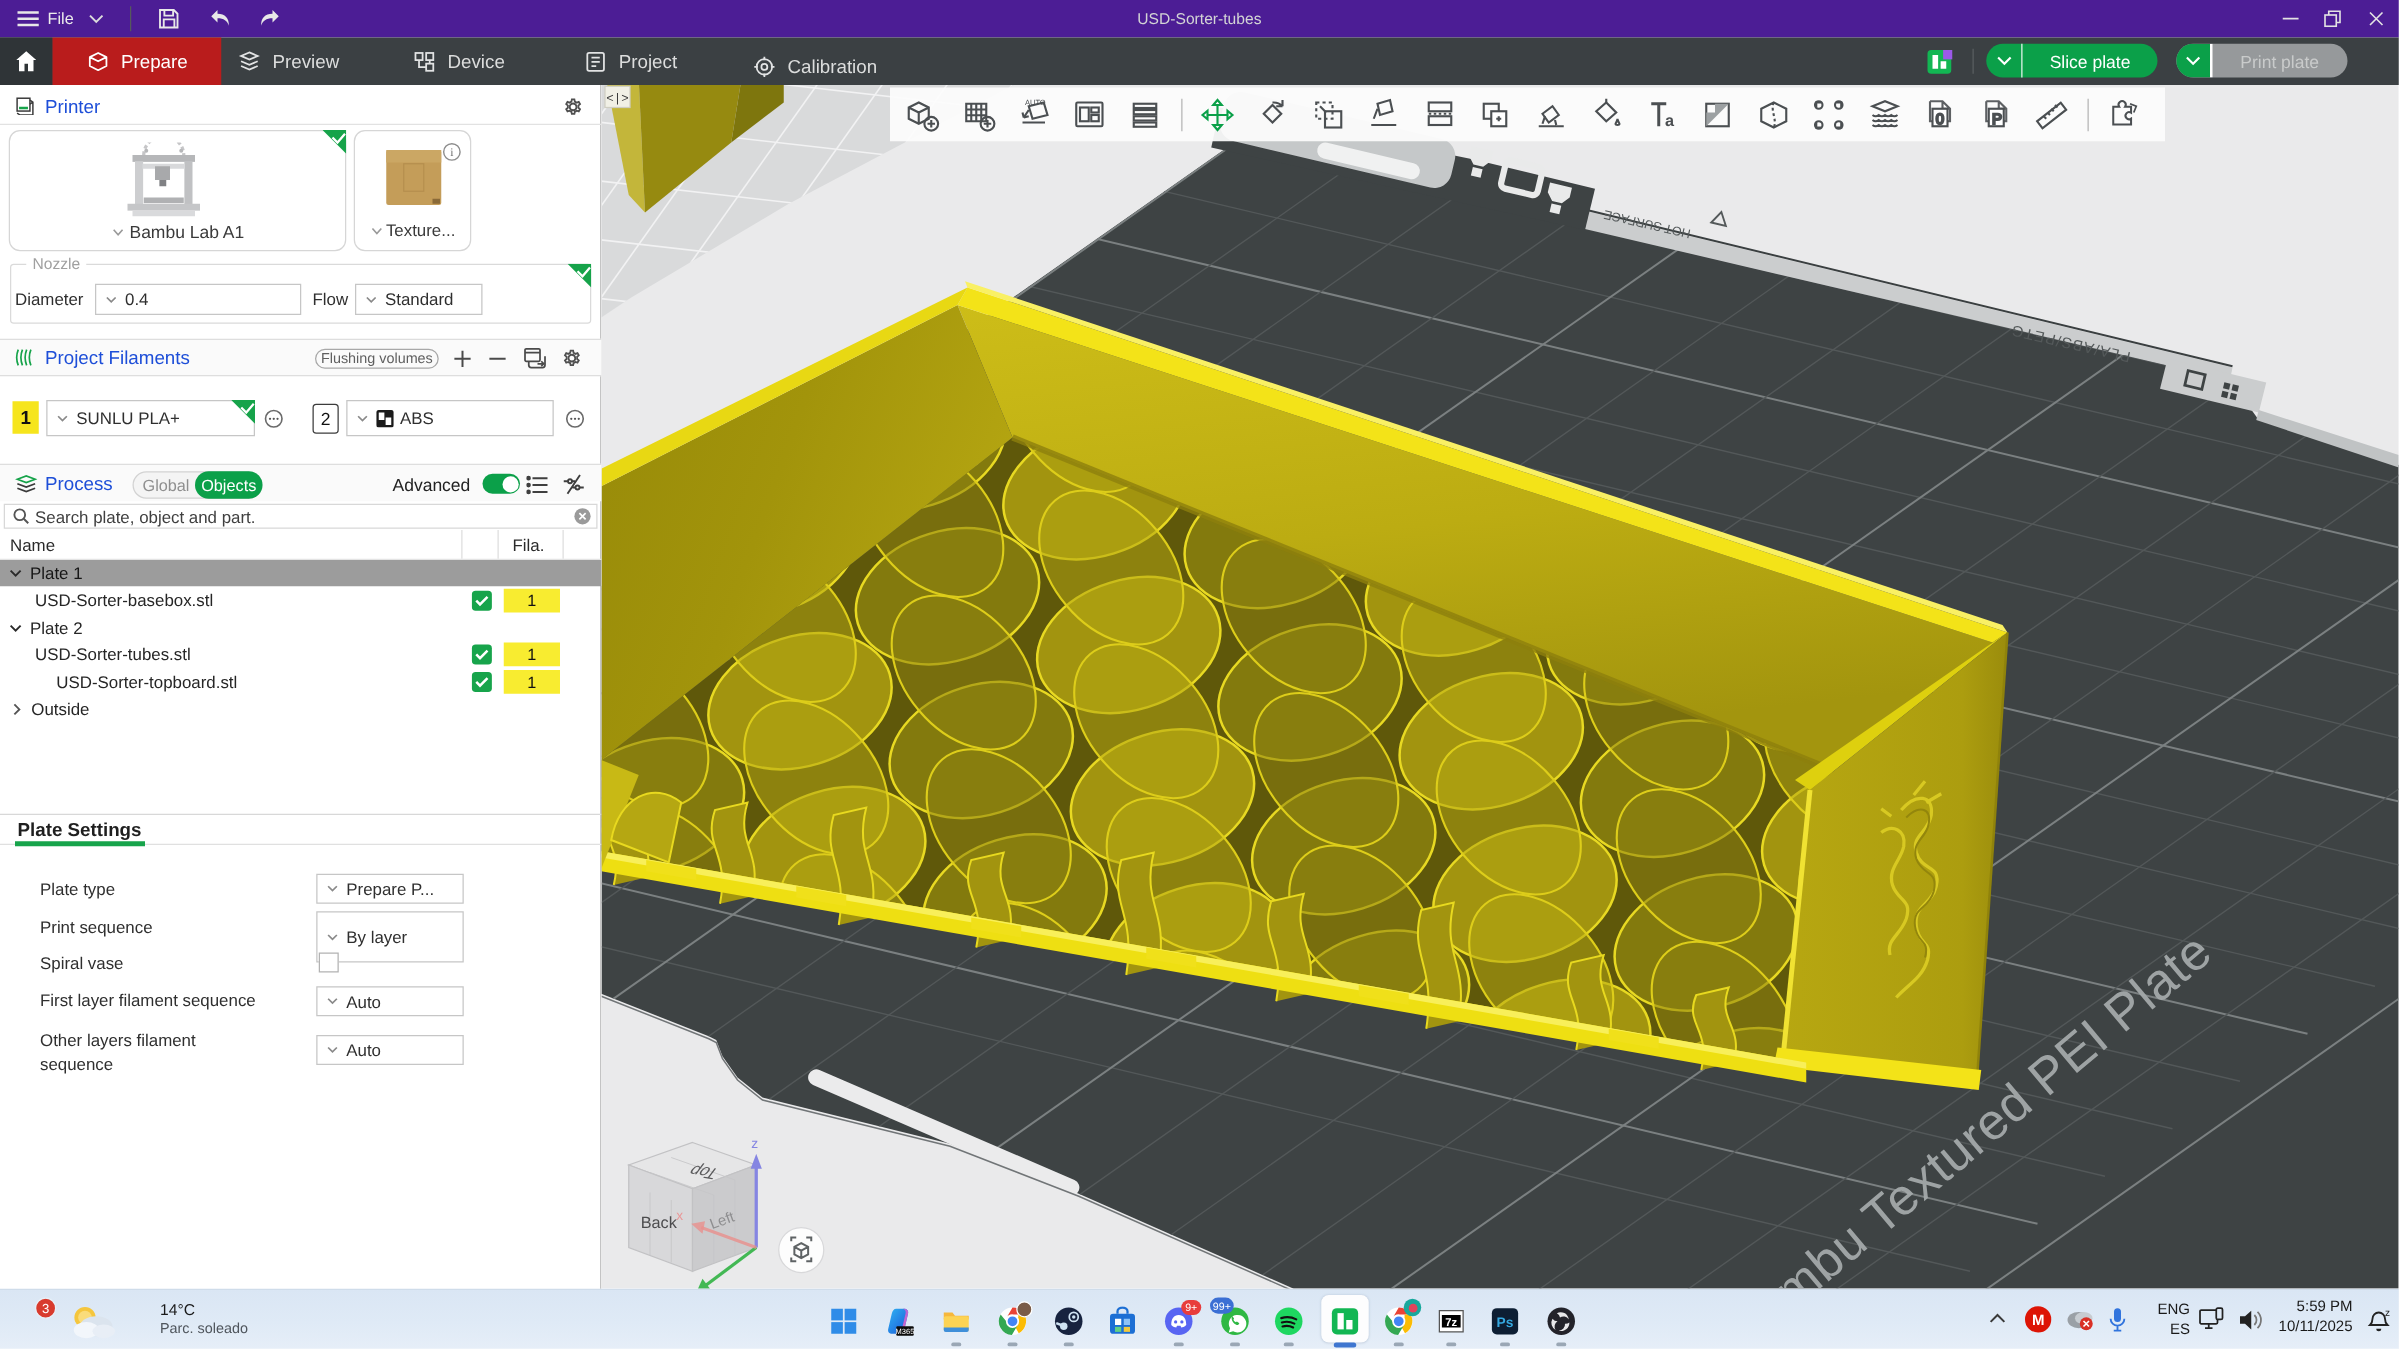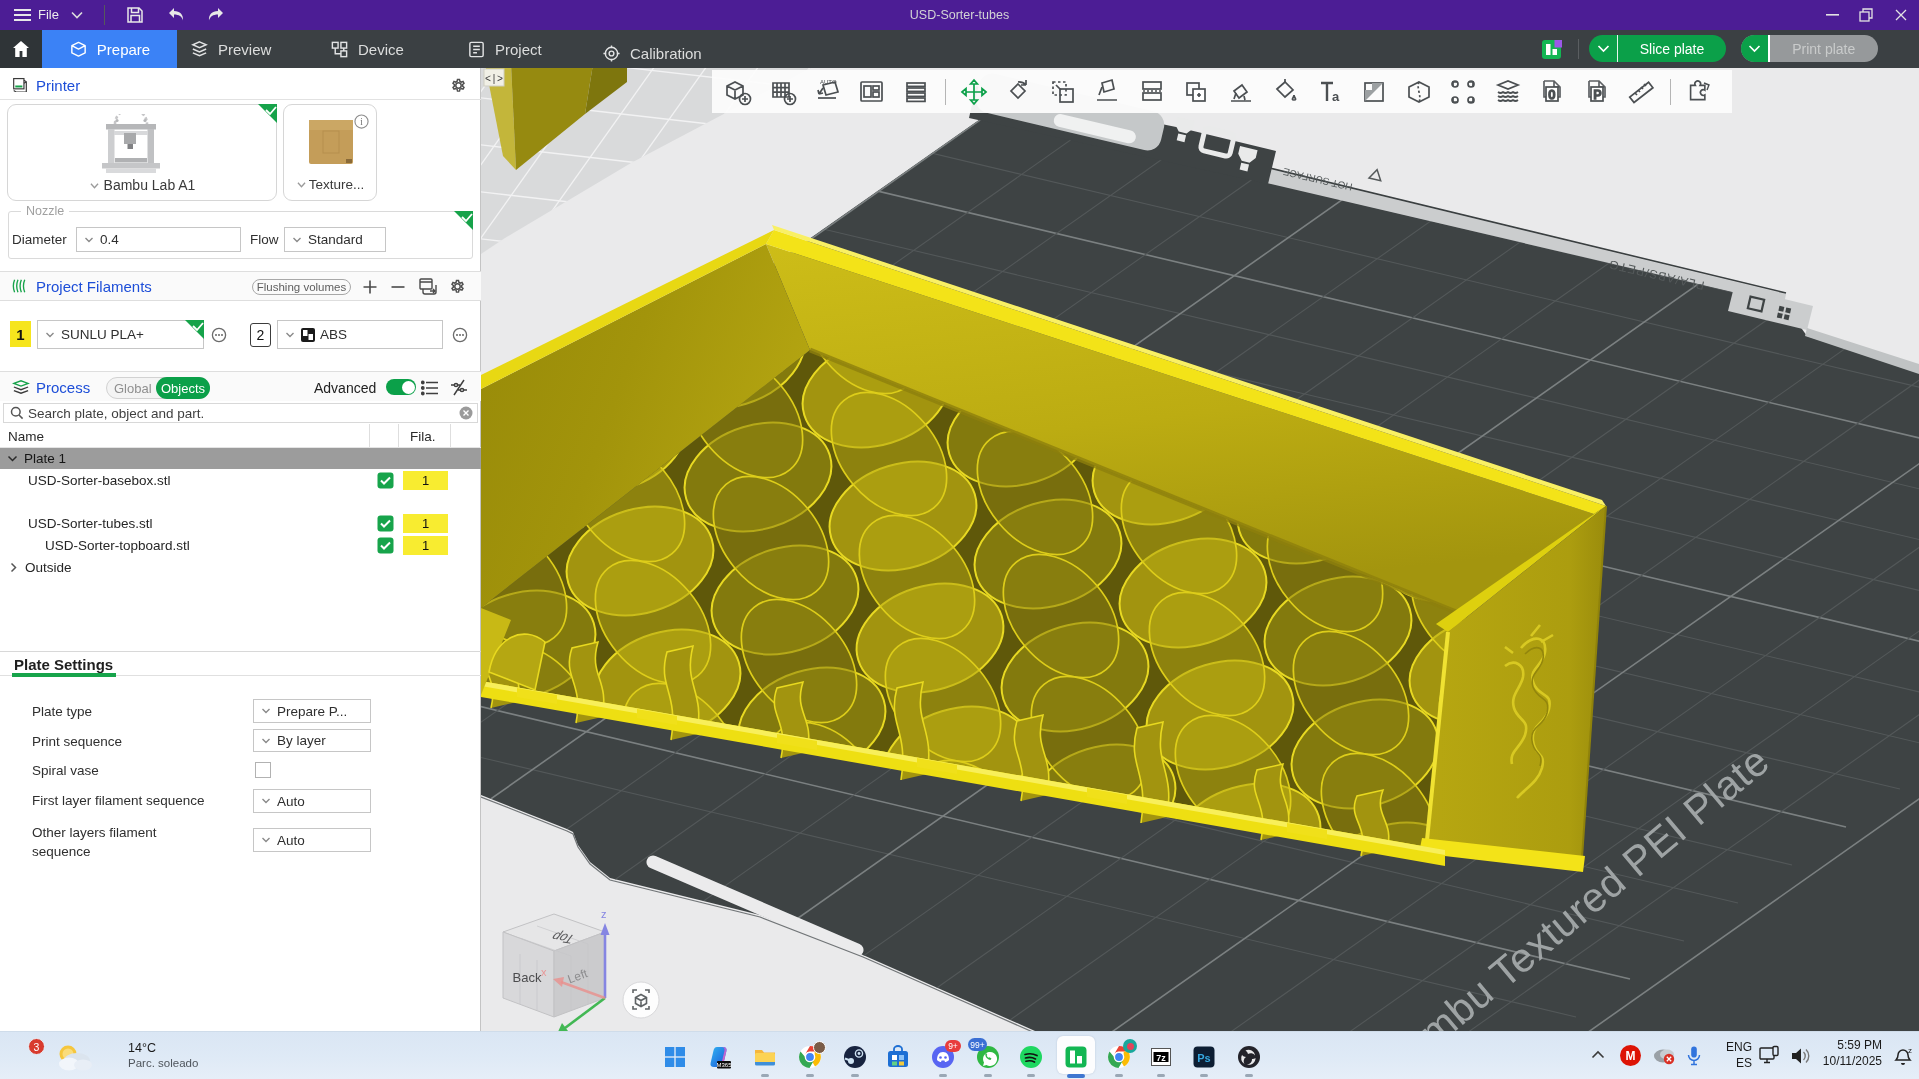--- a/index.html
+++ b/index.html
@@ -55,21 +55,21 @@
       <path d="M2,2 L12,12 M12,2 L2,12" stroke="#e3e3e3" stroke-width="1.3"></path>
     </svg>
 </div>
 
 <div id="tabbar">
  <div class="abs" style="left:0;top:0;width:42px;height:38px;background:#2f3437;display:flex;align-items:center;justify-content:center">
   <svg width="20" height="20" viewBox="0 0 20 20">
         <path d="M10,2 L18,9 h-2.2 V18 h-4.4 v-6 h-2.8 v6 H4.2 V9 H2 Z" fill="#fff"></path>
       </svg>
  </div>
- <div class="abs" style="left:42px;top:0;width:135px;height:38px;background:#3b82f6;display:flex;align-items:center;justify-content:center;gap:9px">
+ <div class="abs" style="left:42px;top:0;width:135px;height:38px;background:#b91c1c;display:flex;align-items:center;justify-content:center;gap:9px">
   <svg width="19" height="19" viewBox="0 0 20 20" fill="none" stroke="#ffffff" stroke-width="1.5">
         <path d="M10,2.5 l7,3.5 -7,3.5 -7,-3.5 z M3,6 v7.5 l7,3.5 7,-3.5 V6" stroke-linejoin="round"></path>
       </svg>
       <span style="color:#fff;font-size:15px;">Prepare</span>
  </div>
  <div class="abs" style="left:190px;top:0;height:38px;display:flex;align-items:center;gap:9px">
   <svg width="19" height="19" viewBox="0 0 20 20" fill="none" stroke="#e2e3e4" stroke-width="1.5">
         <path d="M10,2 l7,3 -7,3 -7,-3 z M3,9.5 l7,3 7,-3 M3,13.5 l7,3 7,-3"></path>
       </svg>
       <span style="color:#dcdddd;font-size:15px;">Preview</span>
@@ -765,20 +765,26 @@
    <span style="margin-left:6px;color:#161616">Plate 1</span>
       </div>
  <div class="trow" style="top:470px">
         <span style="margin-left:28px">USD-Sorter-basebox.stl</span>
       </div>
  <div class="abs" style="left:377px;top:472px"><svg width="17" height="17" viewBox="0 0 17 17">
           <rect x="0.5" y="0.5" width="16" height="16" rx="3" fill="#17a44b"></rect>
           <path d="M4,8.5 l3,3 l6,-6" stroke="#fff" stroke-width="2" fill="none"></path>
         </svg></div>
  <div class="ycell" style="top:471px">1</div>
+ <div class="trow" style="top:492px">
+   <svg style="margin-left:7px" width="11" height="9" viewBox="0 0 11 9">
+          <path d="M1.5,2.5 l4,4 4,-4" stroke="#2a2a2a" stroke-width="1.5" fill="none"></path>
+        </svg>
+   <span style="margin-left:6px">Plate 2</span>
+      </div>
  <div class="trow" style="top:513px">
         <span style="margin-left:28px">USD-Sorter-tubes.stl</span>
       </div>
  <div class="abs" style="left:377px;top:515px"><svg width="17" height="17" viewBox="0 0 17 17">
           <rect x="0.5" y="0.5" width="16" height="16" rx="3" fill="#17a44b"></rect>
           <path d="M4,8.5 l3,3 l6,-6" stroke="#fff" stroke-width="2" fill="none"></path>
         </svg></div>
  <div class="ycell" style="top:514px">1</div>
  <div class="trow" style="top:535px">
         <span style="margin-left:45px">USD-Sorter-topboard.stl</span>
@@ -801,21 +807,21 @@
  <div class="abs" style="left:12px;top:673px;width:104px;height:3.5px;background:#17a44b"></div>
 
  <div class="lbl" style="left:32px;top:704px">Plate type</div>
  <div class="ddbox" style="left:253px;top:699px;width:118px;height:24px">
         <svg width="12" height="12" viewBox="0 0 12 12">
           <path d="M2.5,4 L6,7.5 L9.5,4" stroke="#8a8a8a" stroke-width="1.4" fill="none"></path>
         </svg>
         <span>Prepare P...</span>
       </div>
  <div class="lbl" style="left:32px;top:734px">Print sequence</div>
- <div class="ddbox" style="left:253px;top:729px;width:118px;height:23px">
+ <div class="ddbox" style="left:253px;top:729px;width:118px;height:41px">
         <svg width="12" height="12" viewBox="0 0 12 12">
           <path d="M2.5,4 L6,7.5 L9.5,4" stroke="#8a8a8a" stroke-width="1.4" fill="none"></path>
         </svg>
         <span>By layer</span>
       </div>
  <div class="lbl" style="left:32px;top:763px">Spiral vase</div>
  <div class="abs" style="left:255px;top:762px;width:16px;height:16px;border:1px solid #b2b2b2;background:#fff"></div>
  <div class="lbl" style="left:32px;top:793px">First layer filament sequence</div>
  <div class="ddbox" style="left:253px;top:789px;width:118px;height:24px">
         <svg width="12" height="12" viewBox="0 0 12 12">

